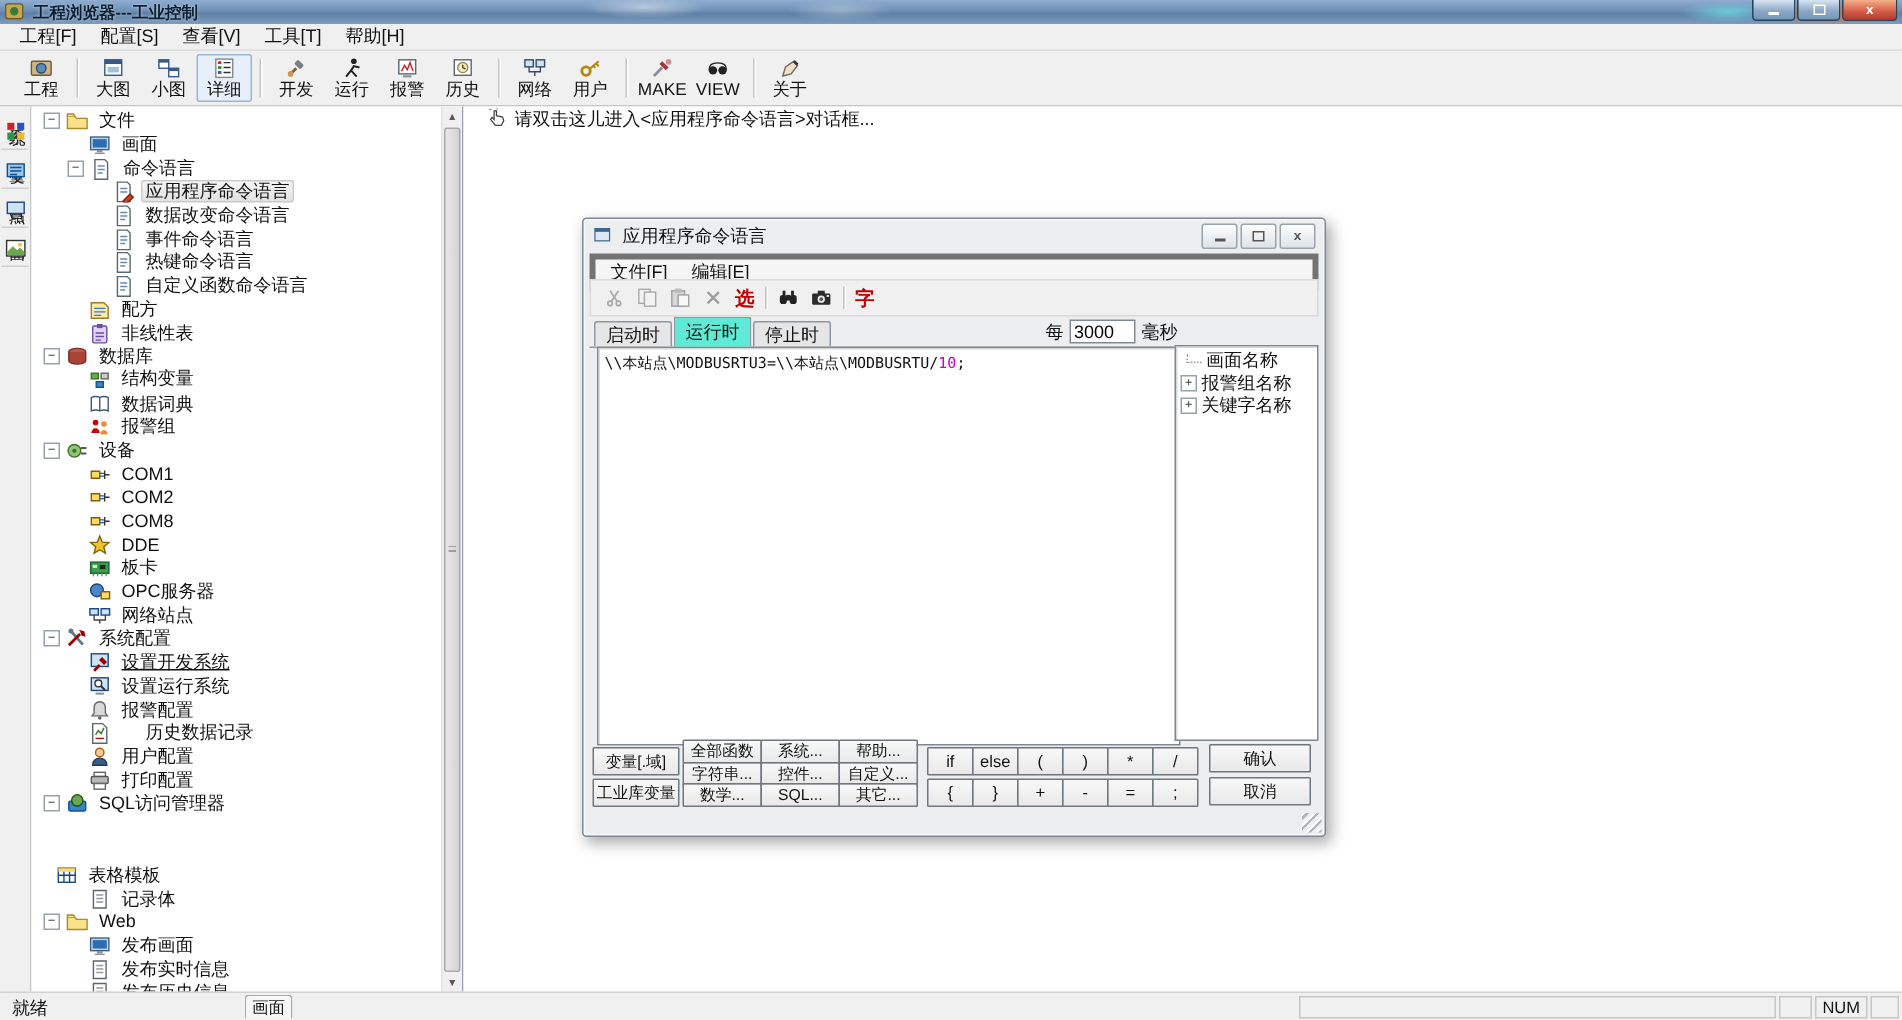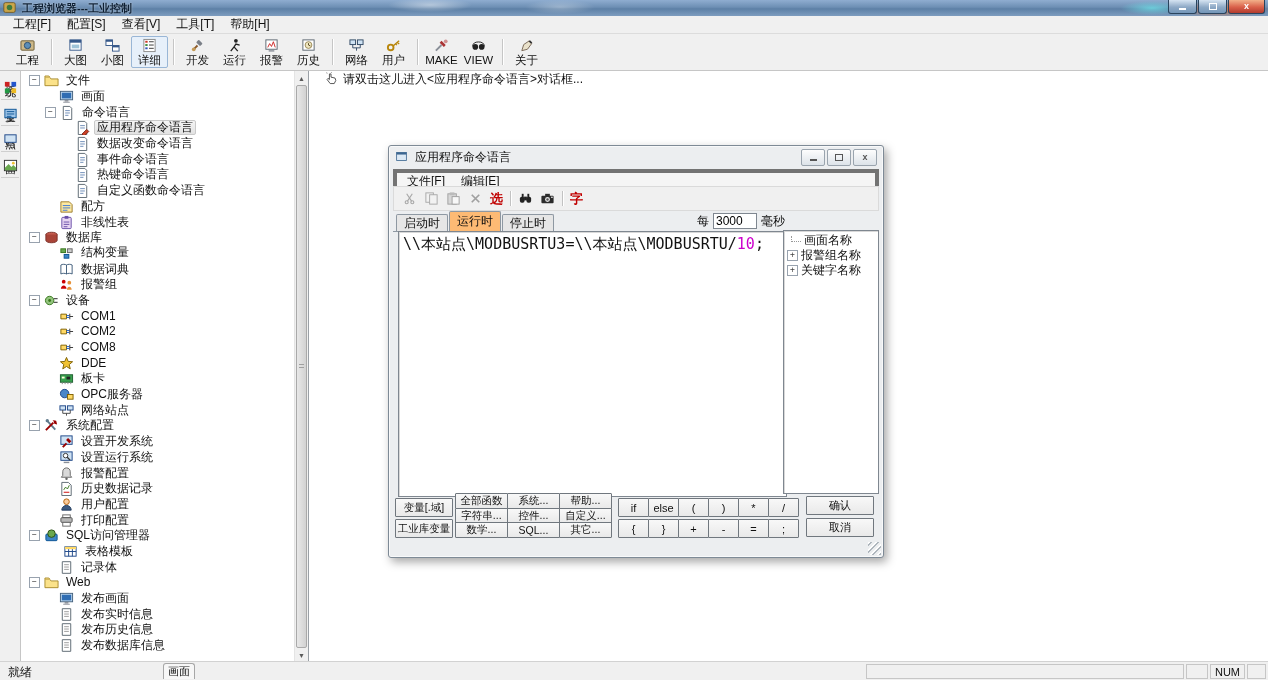--- a/index.html
+++ b/index.html
@@ -81,27 +81,27 @@
     display:flex;align-items:center;padding-left:2px}
   .dlg-menu-item{padding:0 8px}
   .dlg-toolbar{position:absolute;left:4px;right:4px;top:40px;height:23px;background:#f0f0f0;border:1px solid #dadada;
     display:flex;align-items:center;padding-left:8px;gap:7px}
   .dt-text{font-size:13px;font-weight:bold}
   .dt-sep{width:1px;height:15px;background:#c2c2c2;box-shadow:1px 0 0 #fff}
   .dlg-tabrow{position:absolute;left:4px;right:4px;top:65px;height:20px;display:flex;align-items:flex-end;padding-left:3px;
     border-bottom:1px solid #8e98a2}
   .dlg-tab{border:1px solid #8e98a2;border-bottom:none;border-radius:2px 2px 0 0;background:#e6e6e6;
     padding:1px 7px;height:14px;line-height:14px;margin-right:1px;font-size:12px}
-  .dlg-tab.active{background:#fdba74;height:17px;line-height:17px;position:relative;z-index:2}
+  .dlg-tab.active{background:#5eead4;height:17px;line-height:17px;position:relative;z-index:2}
   .dlg-interval{position:absolute;left:308px;top:66px;height:18px;display:flex;align-items:center;gap:4px}
   .interval-input{width:38px;height:14px;border:1px solid #7f8790;background:#fff;font-size:12px;padding:0 2px;
     font-family:"Liberation Sans","DejaVu Sans",sans-serif}
   .dlg-editor{position:absolute;left:9px;top:85px;width:379px;height:258px;background:#fff;border:1px solid #7f8790;
     box-shadow:inset 1px 1px 0 #d8d8d8;padding:3px 4px;font-family:"DejaVu Sans Mono","Liberation Mono",monospace;
-    font-size:15px;white-space:pre;overflow:hidden}
+    font-size:10px;white-space:pre;overflow:hidden}
   .code-num{color:#cc00cc}
   .dlg-sidetree{position:absolute;left:394px;top:84px;width:94px;height:260px;background:#fff;border:1px solid #7f8790;
     box-shadow:inset 1px 1px 0 #d8d8d8;padding-top:2px;font-size:12px;overflow:hidden}
   .st-row{height:15px;display:flex;align-items:center;padding-left:3px;white-space:nowrap}
   .st-exp{width:9px;height:9px;flex:none;border:1px solid #98a2ae;background:#fff;text-align:center;
     font:8px/8px "DejaVu Sans Mono",monospace;color:#444;margin-right:3px}
   .st-dash{width:9px;height:5px;flex:none;border-left:1px dotted #999;border-bottom:1px dotted #999;margin:-4px 3px 0 4px}
   .w-btn{position:absolute;background:linear-gradient(#f8f8f8,#e9e9e9);border:1px solid #70777e;border-radius:1px;
     display:flex;align-items:center;justify-content:center;font-size:11px;white-space:nowrap;overflow:hidden}
   .grip{position:absolute;right:2px;bottom:2px;width:13px;height:13px;
@@ -458,21 +458,21 @@
         <div class="tree-row" style="padding-left: 8px;">
           <span class="expander">−</span>
           <span class="tree-icon"><svg width="15" height="15" viewBox="0 0 16 16" xmlns="http://www.w3.org/2000/svg">
               <path d="M4 3.5l8 9" stroke="#607a8c" stroke-width="2"></path>
               <circle cx="3.5" cy="2.8" r="1.8" fill="#607a8c"></circle>
               <path d="M2 13L10 5" stroke="#990000" stroke-width="2"></path>
               <path d="M9 2l4 1 1 4-3-1-1-3z" fill="#990000"></path>
             </svg></span>
           <span class="tree-label">系统配置</span>
         </div>
-        <div class="tree-row" style="padding-left: 38px;">
+        <div class="tree-row" style="padding-left: 38px; text-decoration: underline;">
           <span class="tree-icon"><svg width="15" height="15" viewBox="0 0 16 16" xmlns="http://www.w3.org/2000/svg">
               <rect x="2" y="2" width="12" height="9" fill="#cfe2f3" stroke="#1c4587"></rect>
               <path d="M4 14l4-4" stroke="#990000" stroke-width="2"></path>
               <rect x="7.8" y="5.3" width="5" height="3" fill="#990000" transform="rotate(45 10 7)"></rect>
             </svg></span>
           <span class="tree-label">设置开发系统</span>
         </div>
         <div class="tree-row" style="padding-left: 38px;">
           <span class="tree-icon"><svg width="15" height="15" viewBox="0 0 16 16" xmlns="http://www.w3.org/2000/svg">
               <rect x="2" y="2" width="12" height="9" fill="#cfe2f3" stroke="#1c4587"></rect>
@@ -482,21 +482,21 @@
             </svg></span>
           <span class="tree-label">设置运行系统</span>
         </div>
         <div class="tree-row" style="padding-left: 38px;">
           <span class="tree-icon"><svg width="15" height="15" viewBox="0 0 16 16" xmlns="http://www.w3.org/2000/svg">
               <path d="M8 2C5.5 2 4 4 4 6v4l-1.5 2h11L12 10V6c0-2-1.5-4-4-4z" fill="#d9d9d9" stroke="#666"></path>
               <circle cx="8" cy="13.5" r="1.3" fill="#666"></circle>
             </svg></span>
           <span class="tree-label">报警配置</span>
         </div>
-        <div class="tree-row" style="padding-left: 38px;">
+        <div class="tree-row" style="padding-left: 38px; gap: 16px;">
           <span class="tree-icon"><svg width="15" height="15" viewBox="0 0 16 16" xmlns="http://www.w3.org/2000/svg">
               <path d="M3 1.5h7l3 3v11H3z" fill="#fff" stroke="#5b6670"></path>
               <path d="M5 9.5l2-3 2 2 2-4" stroke="#38761d" fill="none"></path>
               <path d="M5 12h6" stroke="#cc0000"></path>
             </svg></span>
           <span class="tree-label">历史数据记录</span>
         </div>
         <div class="tree-row" style="padding-left: 38px;">
           <span class="tree-icon"><svg width="15" height="15" viewBox="0 0 16 16" xmlns="http://www.w3.org/2000/svg">
               <circle cx="8" cy="5" r="3" fill="#f9cb9c" stroke="#b45f06"></circle>
@@ -513,21 +513,21 @@
           <span class="tree-label">打印配置</span>
         </div>
         <div class="tree-row" style="padding-left: 8px;">
           <span class="expander">−</span>
           <span class="tree-icon"><svg width="15" height="15" viewBox="0 0 16 16" xmlns="http://www.w3.org/2000/svg">
               <rect x="2" y="6.5" width="12" height="7" rx="1" fill="#3d85c6" stroke="#0b5394"></rect>
               <circle cx="8" cy="6" r="4" fill="#6aa84f" stroke="#274e13"></circle>
             </svg></span>
           <span class="tree-label">SQL访问管理器</span>
         </div>
-        <div class="tree-row" style="padding-left: 42px;">
+        <div class="tree-row" style="padding-left: 16px; margin-top: 32px;">
           <span class="tree-icon"><svg width="15" height="15" viewBox="0 0 16 16" xmlns="http://www.w3.org/2000/svg">
               <rect x="2" y="3" width="12" height="10" fill="#fff" stroke="#1c4587"></rect>
               <rect x="2" y="3" width="12" height="2.5" fill="#ffd966"></rect>
               <path d="M2 8h12M6 5.5v7.5M10 5.5v7.5" stroke="#1c4587"></path>
             </svg></span>
           <span class="tree-label">表格模板</span>
         </div>
         <div class="tree-row" style="padding-left: 38px;">
           <span class="tree-icon"><svg width="15" height="15" viewBox="0 0 16 16" xmlns="http://www.w3.org/2000/svg">
               <path d="M3.5 1.8h9v12.4h-9z" fill="#fff" stroke="#5b6670"></path>

